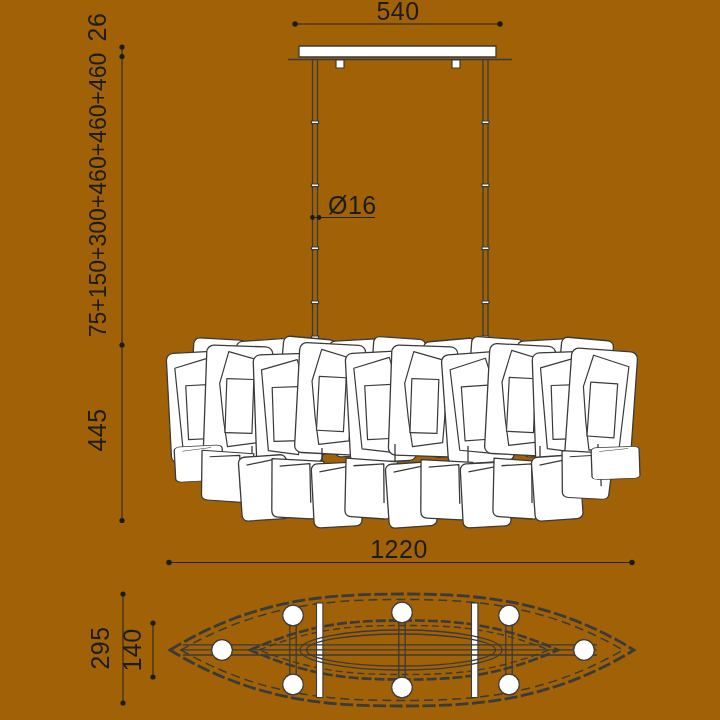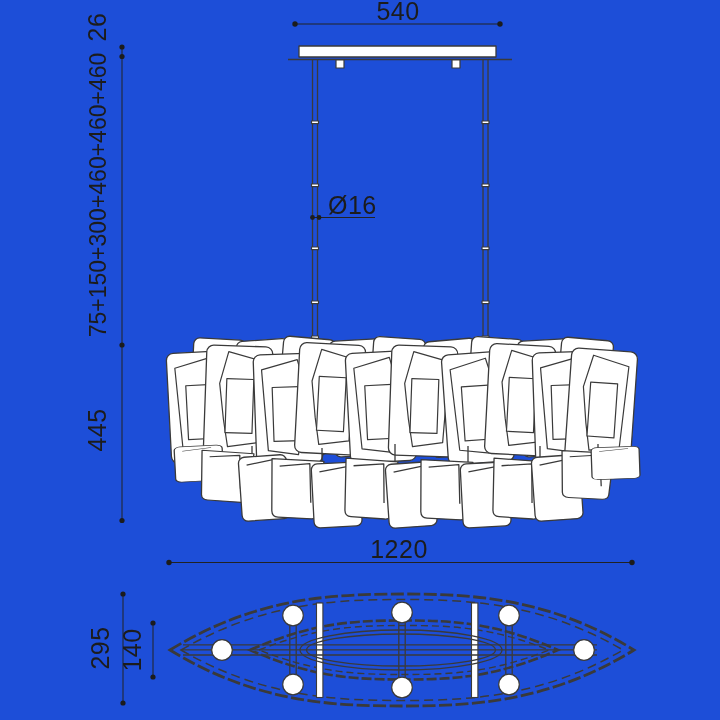--- a/index.html
+++ b/index.html
@@ -1,16 +1,16 @@
 <!DOCTYPE html>
 <html><head>
 <meta charset="utf-8">
 <style>
   html,body{margin:0;padding:0;background:#ffffff;}
-  .canvas{position:relative;width:720px;height:720px;background:#1d4ed8;overflow:hidden;
+  .canvas{position:relative;width:720px;height:720px;background:#a16207;overflow:hidden;
           font-family:"Liberation Sans",sans-serif;}
   svg{position:absolute;left:0;top:0;}
   .ln{stroke:#3a3a3a;stroke-width:1.3;fill:none;stroke-linejoin:round;}
   .fw{stroke:#3a3a3a;stroke-width:1.3;fill:#ffffff;stroke-linejoin:round;}
   .fw2{stroke:#3a3a3a;stroke-width:1.2;fill:#ffffff;stroke-linejoin:round;}
   .dim{stroke:#222222;stroke-width:1;fill:none;}
   .dot{fill:#1c1c1c;stroke:none;}
   .dimtext{font-family:"Liberation Sans",sans-serif;font-size:25px;fill:#1c1c1c;letter-spacing:0.5px;}
   .chaintext{font-family:"Liberation Sans",sans-serif;font-size:23px;fill:#1c1c1c;}
   .band-o1{stroke:#3a3a3a;stroke-width:2.8;fill:none;stroke-dasharray:13 3.5;}

